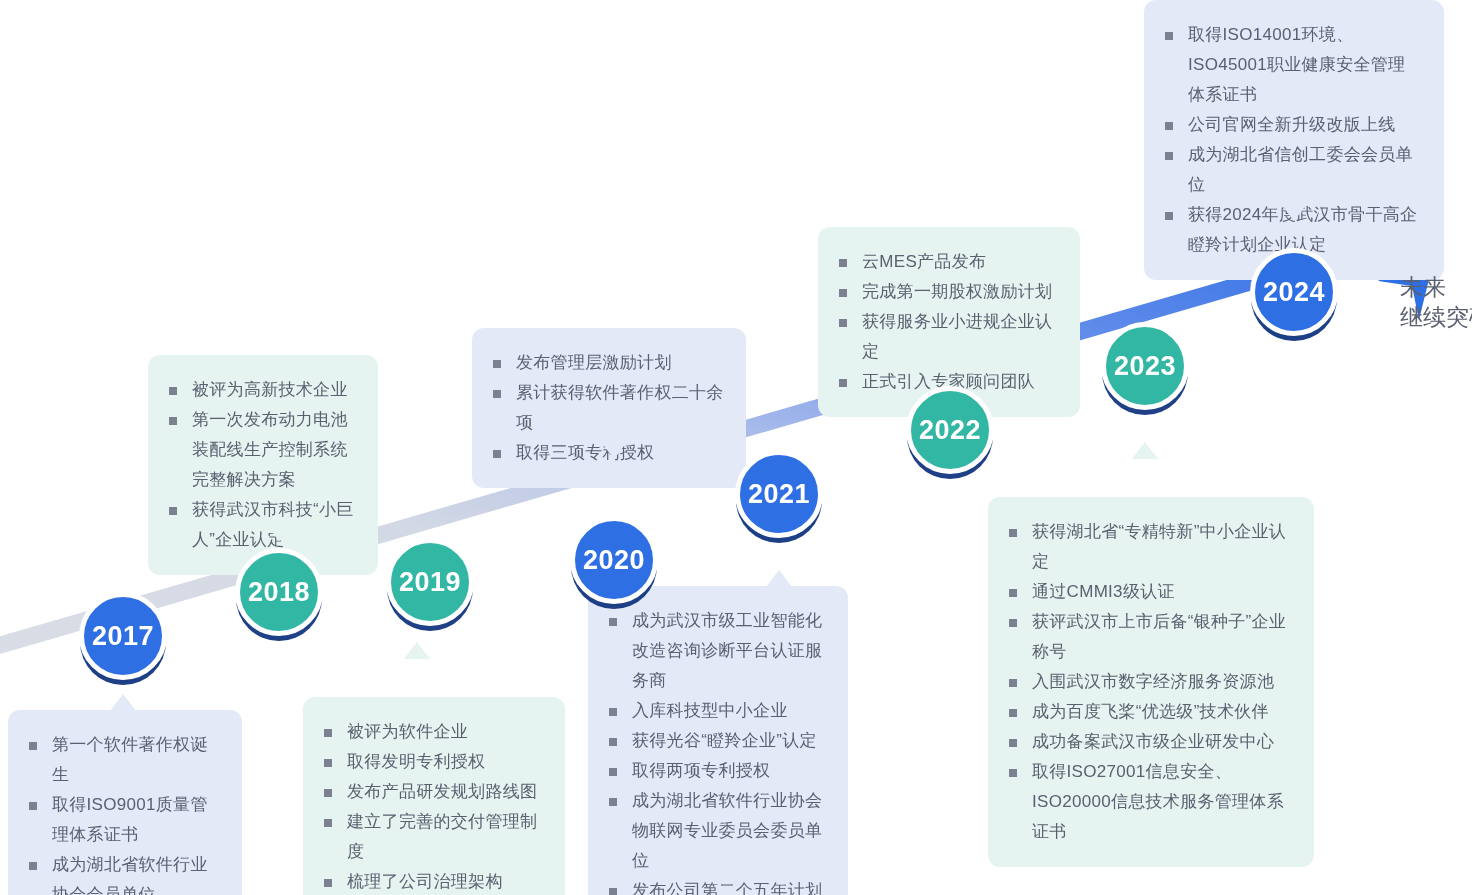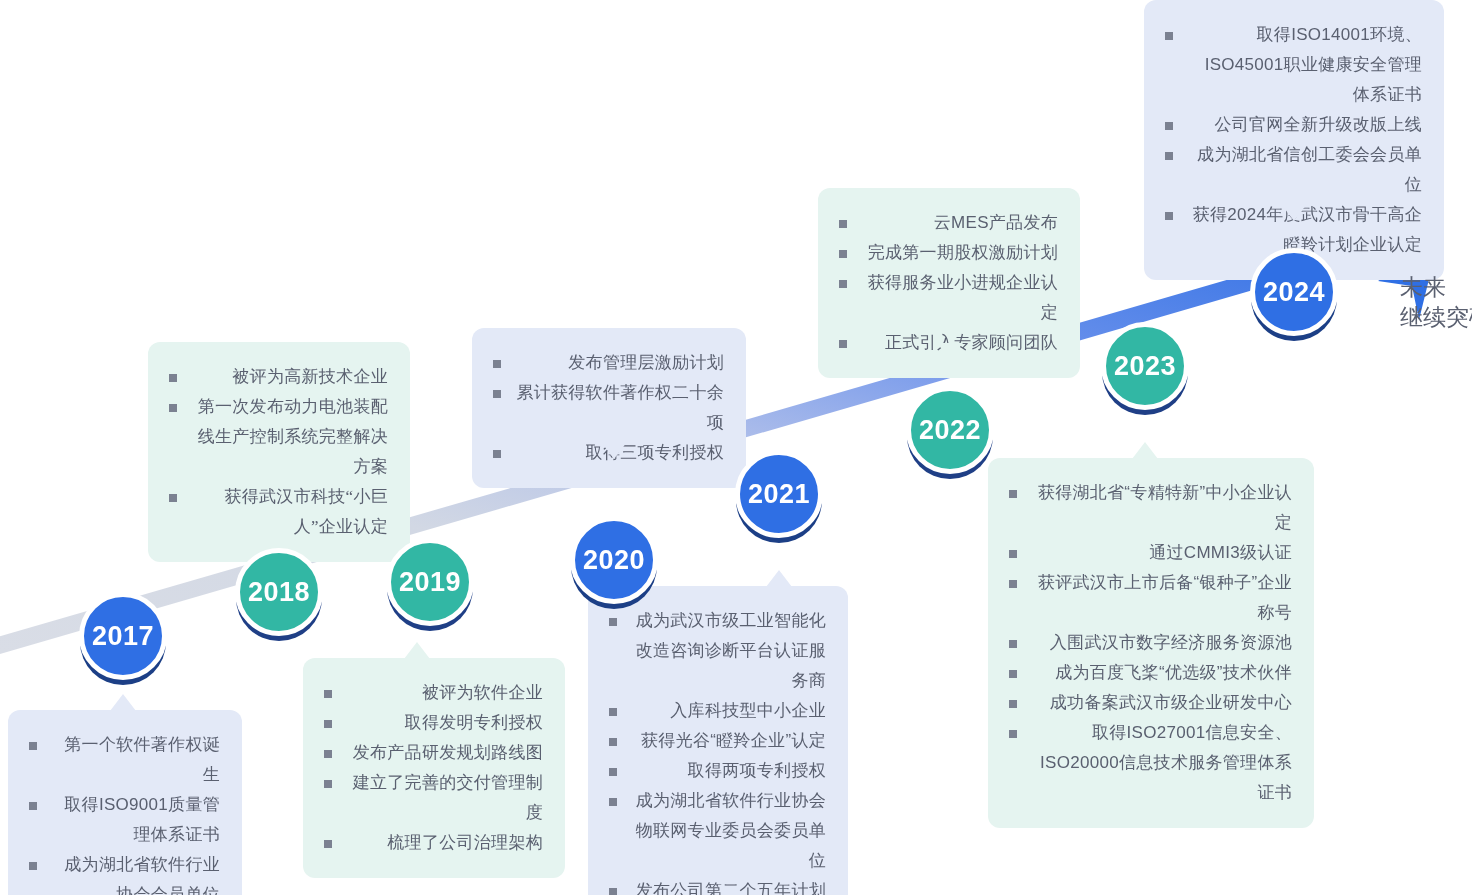--- a/index.html
+++ b/index.html
@@ -49,24 +49,23 @@
   .node.blue  { background: #2f6fe4; box-shadow: 0 6px 0 -1px #1c3f86, 0 0 0 0 rgba(0,0,0,0); justify-content: center; }
   .node.teal  { background: #32b7a4; box-shadow: 0 6px 0 -1px #1f3f86, 0 0 0 0 rgba(0,0,0,0); }
 
   
   .card {
     position: absolute;
     border-radius: 12px;
     box-sizing: border-box;
     padding: 20px 22px 20px 18px;
     z-index: 20;
-    text-align: right;
   }
   .card.lav  { background: #e3e9f7; }
-  .card.mint { background: #e5f4f0; }
+  .card.mint { background: #e5f4f0; margin-top: 39px; }
 
   .card ul {
     list-style: none;
     margin: 0;
     padding: 0;
   }
   .card li {
     position: relative;
     padding-left: 26px;
     color: #5a6070;
@@ -135,21 +134,21 @@
     <ul>
       <li>第一个软件著作权诞生</li>
       <li>取得ISO9001质量管理体系证书</li>
       <li>成为湖北省软件行业协会会员单位</li>
     </ul>
   </div>
 
   <div class="node teal" style="left:235px; top:548px;">
     <span class="year">2018</span>
   </div>
-  <div class="card mint" style="left:148px; top:342px; width:262px;font-family:Liberation Serif, serif;">
+  <div class="card mint" style="left:148px; top:316px; width:230px;">
     <ul>
       <li>被评为高新技术企业</li>
       <li>第一次发布动力电池装配线生产控制系统完整解决方案</li>
       <li>获得武汉市科技“小巨人”企业认定</li>
     </ul>
   </div>
   <div class="tail down-mint" style="left:266px; top:524px;"></div>
 
   <div class="node teal" style="left:386px; top:538px;">
     <span class="year">2019</span>

